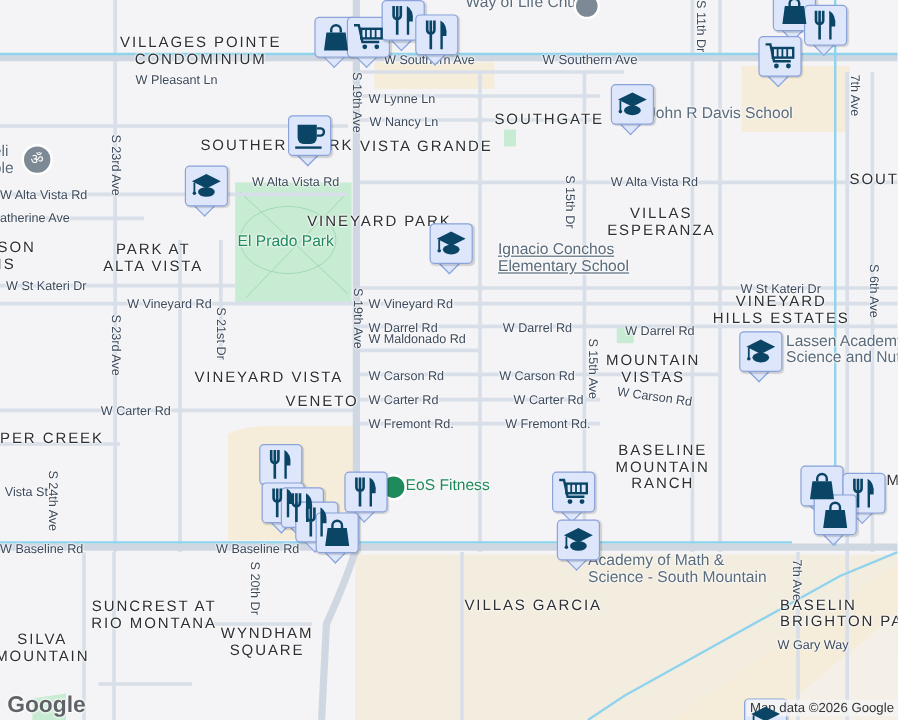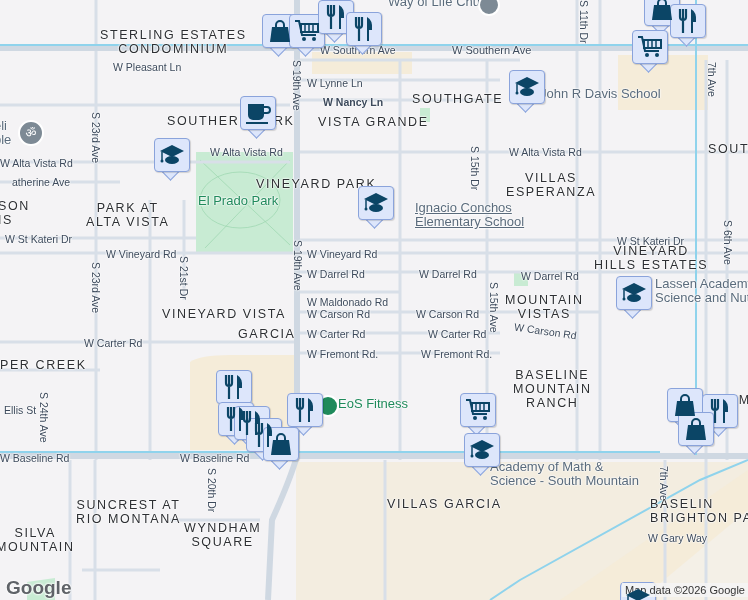--- a/index.html
+++ b/index.html
@@ -91,77 +91,77 @@
       <line x1="0" y1="452" x2="660" y2="452"></line>
       <line x1="696" y1="0" x2="696" y2="455"></line>
       <path d="M748 460 L700 480 L520 580 L490 600"></path>
     </g>
   </svg>
 
   <div class="lbl street" style="left:320px;top:44px;">W Southern Ave</div>
   <div class="lbl street" style="left:452px;top:44px;font-size:11px;">W Southern Ave</div>
   <div class="lbl street" style="left:113px;top:61px;">W Pleasant Ln</div>
   <div class="lbl street" style="left:307px;top:77px;">W Lynne Ln</div>
-  <div class="lbl street" style="left:323px;top:96px;font-weight:bold;">W Nancy Ln</div>
+  <div class="lbl street" style="left:308px;top:96px;">W Nancy Ln</div>
   <div class="lbl street" style="left:210px;top:146px;">W Alta Vista Rd</div>
   <div class="lbl street" style="left:0px;top:157px;">W Alta Vista Rd</div>
   <div class="lbl street" style="left:509px;top:146px;">W Alta Vista Rd</div>
-  <div class="lbl street" style="left:12px;top:176px;">atherine Ave</div>
+  <div class="lbl street" style="left:0px;top:176px;">atherine Ave</div>
   <div class="lbl street" style="left:5px;top:233px;">W St Kateri Dr</div>
   <div class="lbl street" style="left:617px;top:235px;">W St Kateri Dr</div>
   <div class="lbl street" style="left:106px;top:248px;">W Vineyard Rd</div>
   <div class="lbl street" style="left:307px;top:248px;">W Vineyard Rd</div>
   <div class="lbl street" style="left:307px;top:268px;">W Darrel Rd</div>
   <div class="lbl street" style="left:419px;top:268px;">W Darrel Rd</div>
   <div class="lbl street" style="left:521px;top:270px;">W Darrel Rd</div>
-  <div class="lbl street" style="left:307px;top:296px;">W Maldonado Rd</div>
+  <div class="lbl street" style="left:307px;top:277px;">W Maldonado Rd</div>
   <div class="lbl street" style="left:307px;top:308px;">W Carson Rd</div>
   <div class="lbl street" style="left:416px;top:308px;">W Carson Rd</div>
   <div class="lbl street" style="left:514px;top:325px;transform:rotate(8deg);">W Carson Rd</div>
   <div class="lbl street" style="left:307px;top:328px;">W Carter Rd</div>
   <div class="lbl street" style="left:428px;top:328px;">W Carter Rd</div>
   <div class="lbl street" style="left:84px;top:337px;">W Carter Rd</div>
   <div class="lbl street" style="left:307px;top:348px;">W Fremont Rd.</div>
   <div class="lbl street" style="left:421px;top:348px;">W Fremont Rd.</div>
-  <div class="lbl street" style="left:4px;top:404px;">Ellis St</div>
+  <div class="lbl street" style="left:4px;top:404px;">Vista St</div>
   <div class="lbl street" style="left:0px;top:452px;">W Baseline Rd</div>
   <div class="lbl street" style="left:180px;top:452px;">W Baseline Rd</div>
   <div class="lbl street" style="left:648px;top:532px;">W Gary Way</div>
 
   <div class="lbl street vert" style="left:303px;top:60px;">S 19th Ave</div>
   <div class="lbl street vert" style="left:304px;top:240px;">S 19th Ave</div>
   <div class="lbl street vert" style="left:102px;top:112px;">S 23rd Ave</div>
   <div class="lbl street vert" style="left:102px;top:262px;">S 23rd Ave</div>
   <div class="lbl street vert" style="left:190px;top:256px;">S 21st Dr</div>
   <div class="lbl street vert" style="left:50px;top:392px;">S 24th Ave</div>
   <div class="lbl street vert" style="left:218px;top:468px;">S 20th Dr</div>
   <div class="lbl street vert" style="left:481px;top:146px;">S 15th Dr</div>
   <div class="lbl street vert" style="left:500px;top:282px;">S 15th Ave</div>
   <div class="lbl street vert" style="left:590px;top:0px;">S 11th Dr</div>
   <div class="lbl street vert" style="left:718px;top:62px;">7th Ave</div>
   <div class="lbl street vert" style="left:670px;top:466px;">7th Ave</div>
   <div class="lbl street vert" style="left:734px;top:220px;">S 6th Ave</div>
 
-  <div class="lbl hood" style="left:100px;top:28px;white-space:pre;">STERLING ESTATES
+  <div class="lbl hood" style="left:100px;top:28px;white-space:pre;">VILLAGES POINTE
 CONDOMINIUM</div>
   <div class="lbl hood" style="left:167px;top:114px;">SOUTHERN PARK</div>
-  <div class="lbl hood" style="left:318px;top:115px;">VISTA GRANDE</div>
+  <div class="lbl hood" style="left:300px;top:115px;">VISTA GRANDE</div>
   <div class="lbl hood" style="left:412px;top:92px;">SOUTHGATE</div>
   <div class="lbl hood" style="left:256px;top:177px;">VINEYARD PARK</div>
   <div class="lbl hood" style="left:86px;top:201px;white-space:pre;">PARK AT
 ALTA VISTA</div>
   <div class="lbl hood" style="left:506px;top:171px;white-space:pre;">VILLAS
 ESPERANZA</div>
   <div class="lbl hood" style="left:594px;top:201px;white-space:pre;margin-top:43px;">VINEYARD
 HILLS ESTATES</div>
   <div class="lbl hood" style="left:708px;top:142px;">SOUTH</div>
   <div class="lbl hood" style="left:-2px;top:199px;white-space:pre;text-align:left;">SON
 IS</div>
   <div class="lbl hood" style="left:162px;top:307px;">VINEYARD VISTA</div>
-  <div class="lbl hood" style="left:238px;top:327px;">GARCIA</div>
+  <div class="lbl hood" style="left:238px;top:327px;">VENETO</div>
   <div class="lbl hood" style="left:0px;top:358px;">PER CREEK</div>
   <div class="lbl hood" style="left:505px;top:293px;white-space:pre;">MOUNTAIN
 VISTAS</div>
   <div class="lbl hood" style="left:513px;top:368px;white-space:pre;">BASELINE
 MOUNTAIN
 RANCH</div>
   <div class="lbl hood" style="left:709px;top:393px;white-space:pre;text-align:left;">FREM
 G</div>
   <div class="lbl hood" style="left:76px;top:498px;white-space:pre;">SUNCREST AT
 RIO MONTANA</div>

